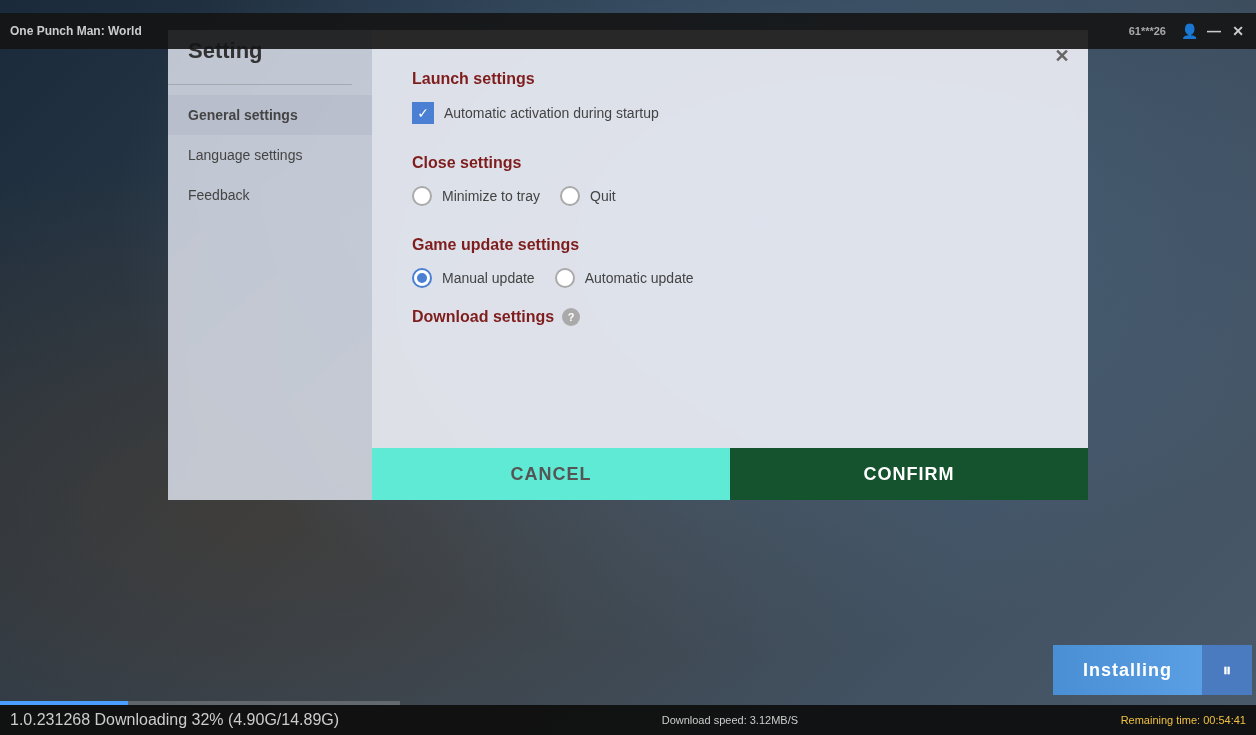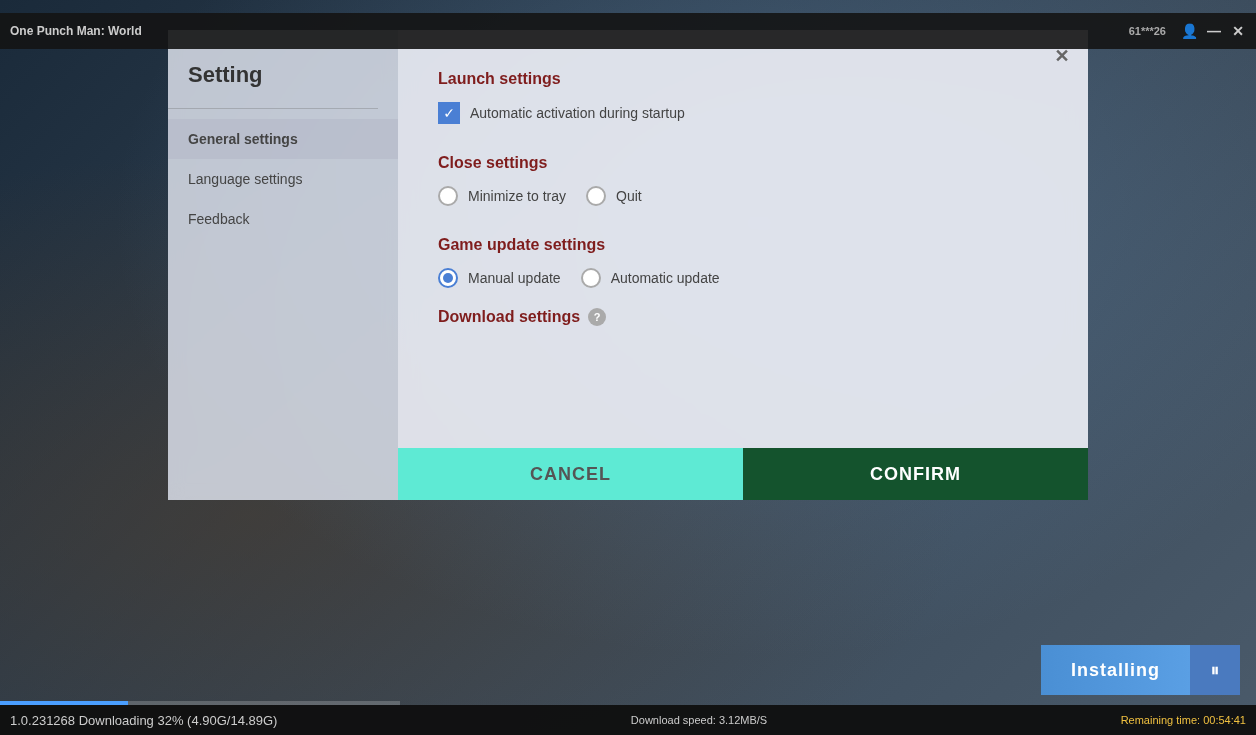--- a/index.html
+++ b/index.html
@@ -76,21 +76,21 @@
       height: 30px;
       background: rgba(15,15,15,0.95);
       z-index: 100;
       display: flex;
       align-items: center;
       justify-content: space-between;
       padding: 0 10px;
     }
     .statusbar-left {
       color: #ccc;
-      font-size: 13px;
+      font-size: 16px;
     }
     .statusbar-mid {
       color: #ccc;
       font-size: 11px;
     }
     .statusbar-right {
       color: #f0c040;
       font-size: 11px;
     }
 
@@ -107,21 +107,21 @@
     .progress-bar-fill {
       height: 100%;
       width: 32%;
       background: #4a9eff;
     }
 
     
     .installing-btn {
       position: absolute;
       bottom: 40px;
-      right: 16px;
+      right: 4px;
       height: 50px;
       display: flex;
       align-items: center;
       z-index: 100;
     }
     .installing-text {
       background: linear-gradient(90deg, #4a8fd4, #5a9fe4);
       color: white;
       font-size: 18px;
       font-weight: bold;
@@ -151,24 +151,24 @@
       left: 168px;
       top: 30px;
       width: 920px;
       height: 470px;
       display: flex;
       z-index: 20;
     }
 
     
     .sidebar {
-      width: 230px;
+      width: 204px;
       background: rgba(220,225,235,0.85);
       backdrop-filter: blur(8px);
-      padding: 32px 0;
+      padding: 8px 0;
       flex-shrink: 0;
     }
     .sidebar-title {
       font-size: 22px;
       font-weight: bold;
       color: #333;
       padding: 0 20px 20px 20px;
     }
     .sidebar-divider {
       height: 1px;

